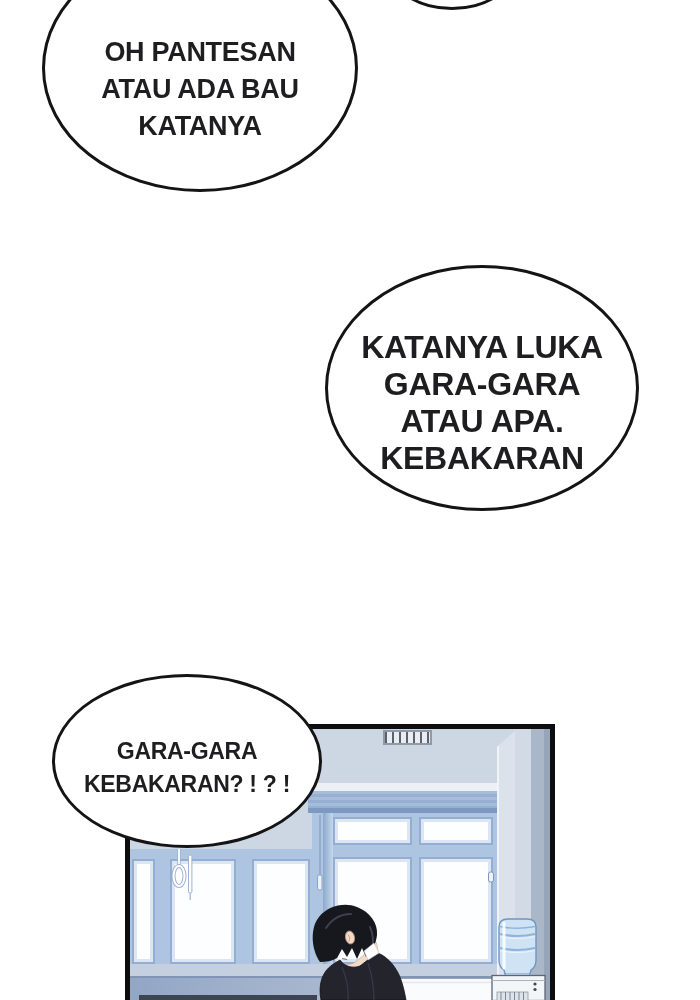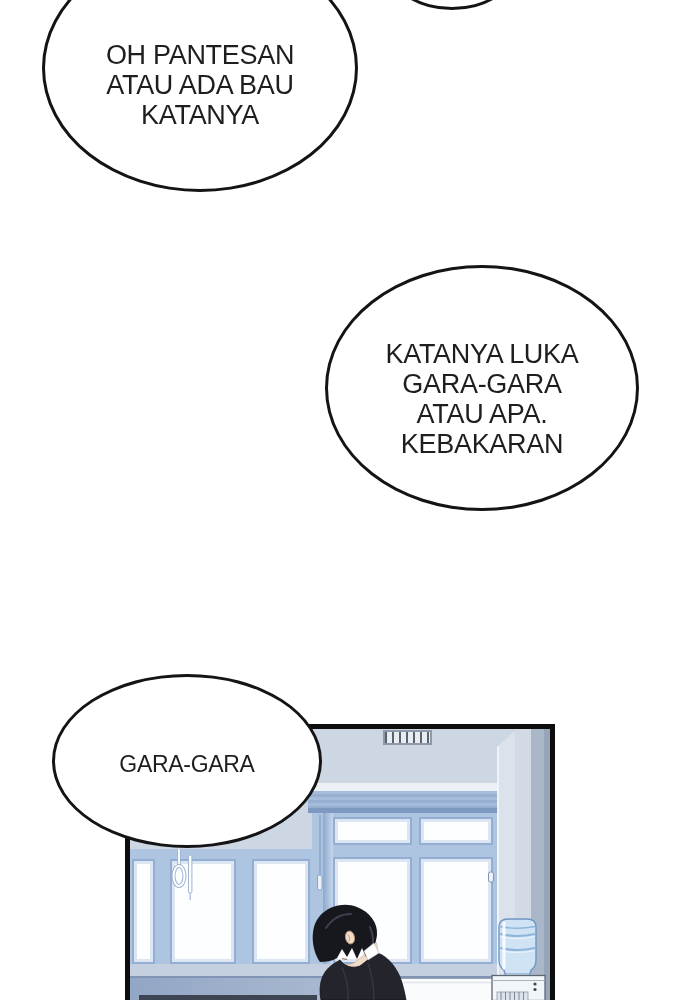--- a/index.html
+++ b/index.html
@@ -2,26 +2,26 @@
 <html><head>
 <meta charset="utf-8">
 <style>
   html,body{margin:0;padding:0;background:#ffffff;}
   .page{position:relative;width:700px;height:1000px;background:#fff;overflow:hidden;
         font-family:"Liberation Sans",sans-serif;color:#1e1e20;}
   
   .bubble{position:absolute;background:#fff;border:3px solid #141414;border-radius:50%;
           box-sizing:border-box;display:flex;flex-direction:column;align-items:center;
           justify-content:center;text-align:center;z-index:6;}
-  .bubble .line{display:block;white-space:nowrap;letter-spacing:-0.3px;font-weight:400;}
+  .bubble .line{display:block;white-space:nowrap;letter-spacing:-0.3px;font-weight:700;margin-top:7px;}
   .bubble-top-partial{left:390px;top:-70px;width:124px;height:80px;}
   .bubble-top-left{left:42px;top:-56px;width:316px;height:248px;padding-top:34px;
                    font-size:27px;line-height:30px;}
   .bubble-middle{left:325px;top:265px;width:314px;height:246px;padding-top:22px;
-                 font-size:27px;line-height:30px;}
+                 font-size:32px;line-height:30px;}
   .bubble-bottom-left{left:52px;top:674px;width:270px;height:174px;padding-top:6px;
                       font-size:23px;line-height:26px;}
   
   .panel{position:absolute;left:125px;top:724px;width:430px;height:276px;box-sizing:border-box;
          border:5px solid #0d0d0d;border-bottom:none;background:#cdd7e4;overflow:hidden;z-index:2;}
   .panel *{position:absolute;box-sizing:border-box;}
   .vent{left:253px;top:1px;width:49px;height:15px;border:2px solid #8f9aa9;
         background:repeating-linear-gradient(90deg,#59626e 0 2px,#e9edf2 2px 7px);}
   .trim{left:0;top:54px;width:367px;height:10px;background:#edf0f4;border-bottom:1px solid #b8c2d0;}
   .blind{left:178px;top:62px;width:189px;height:22px;
@@ -145,15 +145,16 @@
         <circle cx="405" cy="255" r="1.6" fill="#3f4857"></circle>
         <circle cx="405" cy="260.5" r="1.6" fill="#3f4857"></circle>
         <rect x="367" y="263" width="31" height="8.5" fill="#dde3ea" stroke="#8d97a3" stroke-width="0.8"></rect>
         <path d="M371,263 L371,271 M375.5,263 L375.5,271 M380,263 L380,271 M384.5,263 L384.5,271 M389,263 L389,271 M393.5,263 L393.5,271" stroke="#7d8794" stroke-width="1" fill="none"></path>
       </g>
     </svg>
   </div>
 
   <div class="bubble bubble-bottom-left">
     <span class="line">GARA-GARA</span>
+    <span class="line">KEBAKARAN? ! ? !</span>
   </div>
 
 </div>
 
 </body></html>

